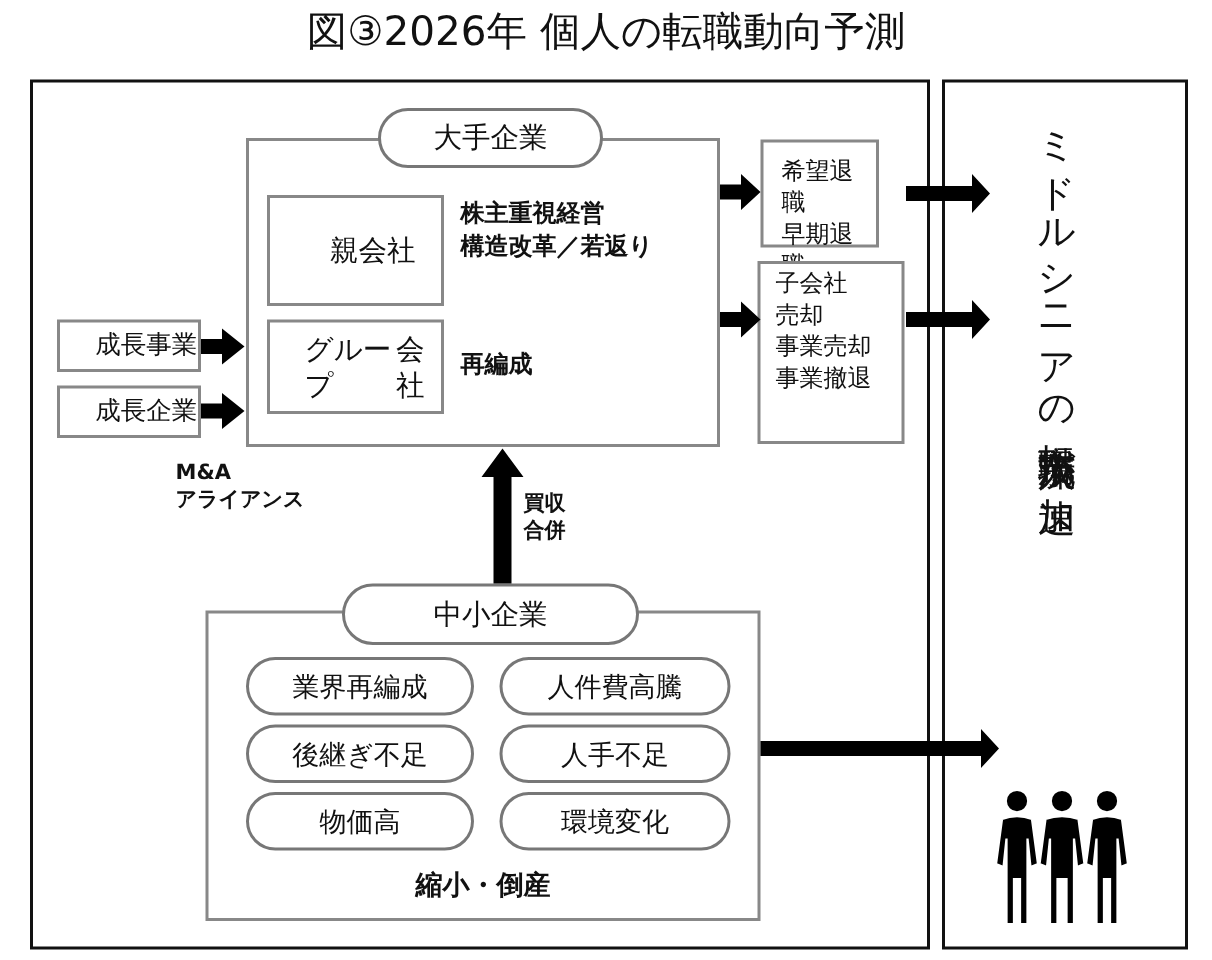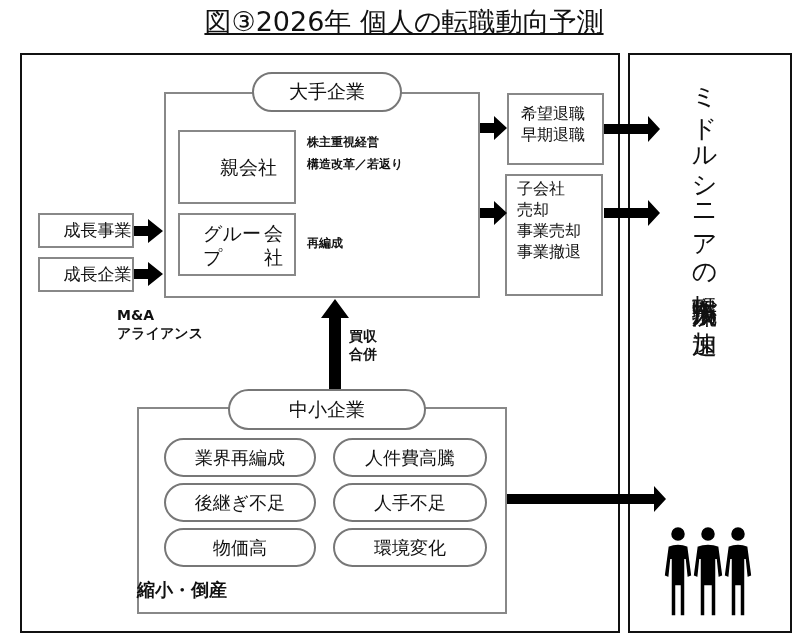--- a/index.html
+++ b/index.html
@@ -1,24 +1,24 @@
 <!DOCTYPE html>
 <html><head>
 <meta charset="utf-8">
 <style>
   html,body{margin:0;padding:0;background:#fff;}
   body{width:808px;height:640px;position:relative;overflow:hidden;font-family:"DejaVu Sans","Liberation Sans",sans-serif;color:#111;}
   .abs{position:absolute;}
-  .title{left:0;top:2px;width:808px;text-align:center;font-size:27px;line-height:40px;color:#111;text-decoration:underline;}
+  .title{left:0;top:2px;width:808px;text-align:center;font-size:27px;line-height:40px;color:#111;}
   .outer-left{left:20px;top:53px;width:596px;height:576px;border:2.5px solid #111;}
   .outer-right{left:628px;top:53px;width:160px;height:576px;border:2.5px solid #111;}
   .gbox{border:2px solid #888;background:#fff;box-sizing:border-box;}
   .pill{border:2px solid #777;border-radius:24px;background:#fff;box-sizing:border-box;display:flex;align-items:center;justify-content:center;font-size:19px;}
   .cbox{display:flex;align-items:center;justify-content:center;font-size:19px;line-height:27px;padding-left:23px;}
-  .bold{font-weight:bold;font-size:12px;line-height:22px;}
+  .bold{font-weight:bold;font-size:16px;line-height:22px;}
   .small{font-size:16px;line-height:21px;}
   .vert{writing-mode:vertical-rl;text-orientation:upright;font-size:25px;letter-spacing:1px;}
   svg.arrow{position:absolute;overflow:visible;}
 </style>
 </head>
 <body>
 
 <div class="abs title">図③2026年 個人の転職動向予測</div>
 
 <div class="abs outer-left"></div>
@@ -46,21 +46,21 @@
 </div>
 <div class="abs gbox cbox" style="left:38px;top:257px;width:96px;height:35px;font-size:17px;">
   <span>成長企業</span>
 </div>
 
 <div class="abs bold" style="left:117px;top:306px;font-size:14px;line-height:18px;">
   <div>M&amp;A</div>
   <div>アライアンス</div>
 </div>
 
-<div class="abs gbox small" style="left:507px;top:93px;width:97px;height:72px;padding:8px 0 16px 12px;">
+<div class="abs gbox small" style="left:507px;top:93px;width:79px;height:72px;padding:8px 0 16px 12px;">
   <div>希望退職</div>
   <div>早期退職</div>
 </div>
 <div class="abs gbox small" style="left:505px;top:174px;width:98px;height:122px;padding:2px 4px 0 10px;">
   <div>子会社</div>
   <div>売却</div>
   <div>事業売却</div>
   <div>事業撤退</div>
 </div>
 
@@ -72,21 +72,21 @@
 <div class="abs gbox" style="left:137px;top:407px;width:370px;height:207px;"></div>
 <div class="abs pill" style="left:228px;top:389px;width:198px;height:41px;">中小企業</div>
 
 <div class="abs pill" style="left:164px;top:438px;width:152px;height:39px;font-size:18px;">業界再編成</div>
 <div class="abs pill" style="left:333px;top:438px;width:154px;height:39px;font-size:18px;">人件費高騰</div>
 <div class="abs pill" style="left:164px;top:483px;width:152px;height:39px;font-size:18px;">後継ぎ不足</div>
 <div class="abs pill" style="left:333px;top:483px;width:154px;height:39px;font-size:18px;">人手不足</div>
 <div class="abs pill" style="left:164px;top:528px;width:152px;height:39px;font-size:18px;font-family:Liberation Serif, serif;">物価高</div>
 <div class="abs pill" style="left:333px;top:528px;width:154px;height:39px;font-size:18px;">環境変化</div>
 
-<div class="abs" style="left:137px;top:578px;width:370px;font-weight:bold;font-size:18px;">縮小・倒産</div>
+<div class="abs" style="left:137px;top:578px;width:370px;text-align:center;font-weight:bold;font-size:18px;">縮小・倒産</div>
 
 <div class="abs vert" style="left:688px;top:70px;height:460px;">ミドルシニアの転職市場流入が加速</div>
 
 <svg class="arrow" style="left:0;top:0;" width="808" height="640">
   <g fill="#000">
 
     <polygon points="134,226 148,226 148,219 163,231 148,243 148,236 134,236"></polygon>
 
     <polygon points="134,269 148,269 148,262 163,274 148,286 148,279 134,279"></polygon>
 

